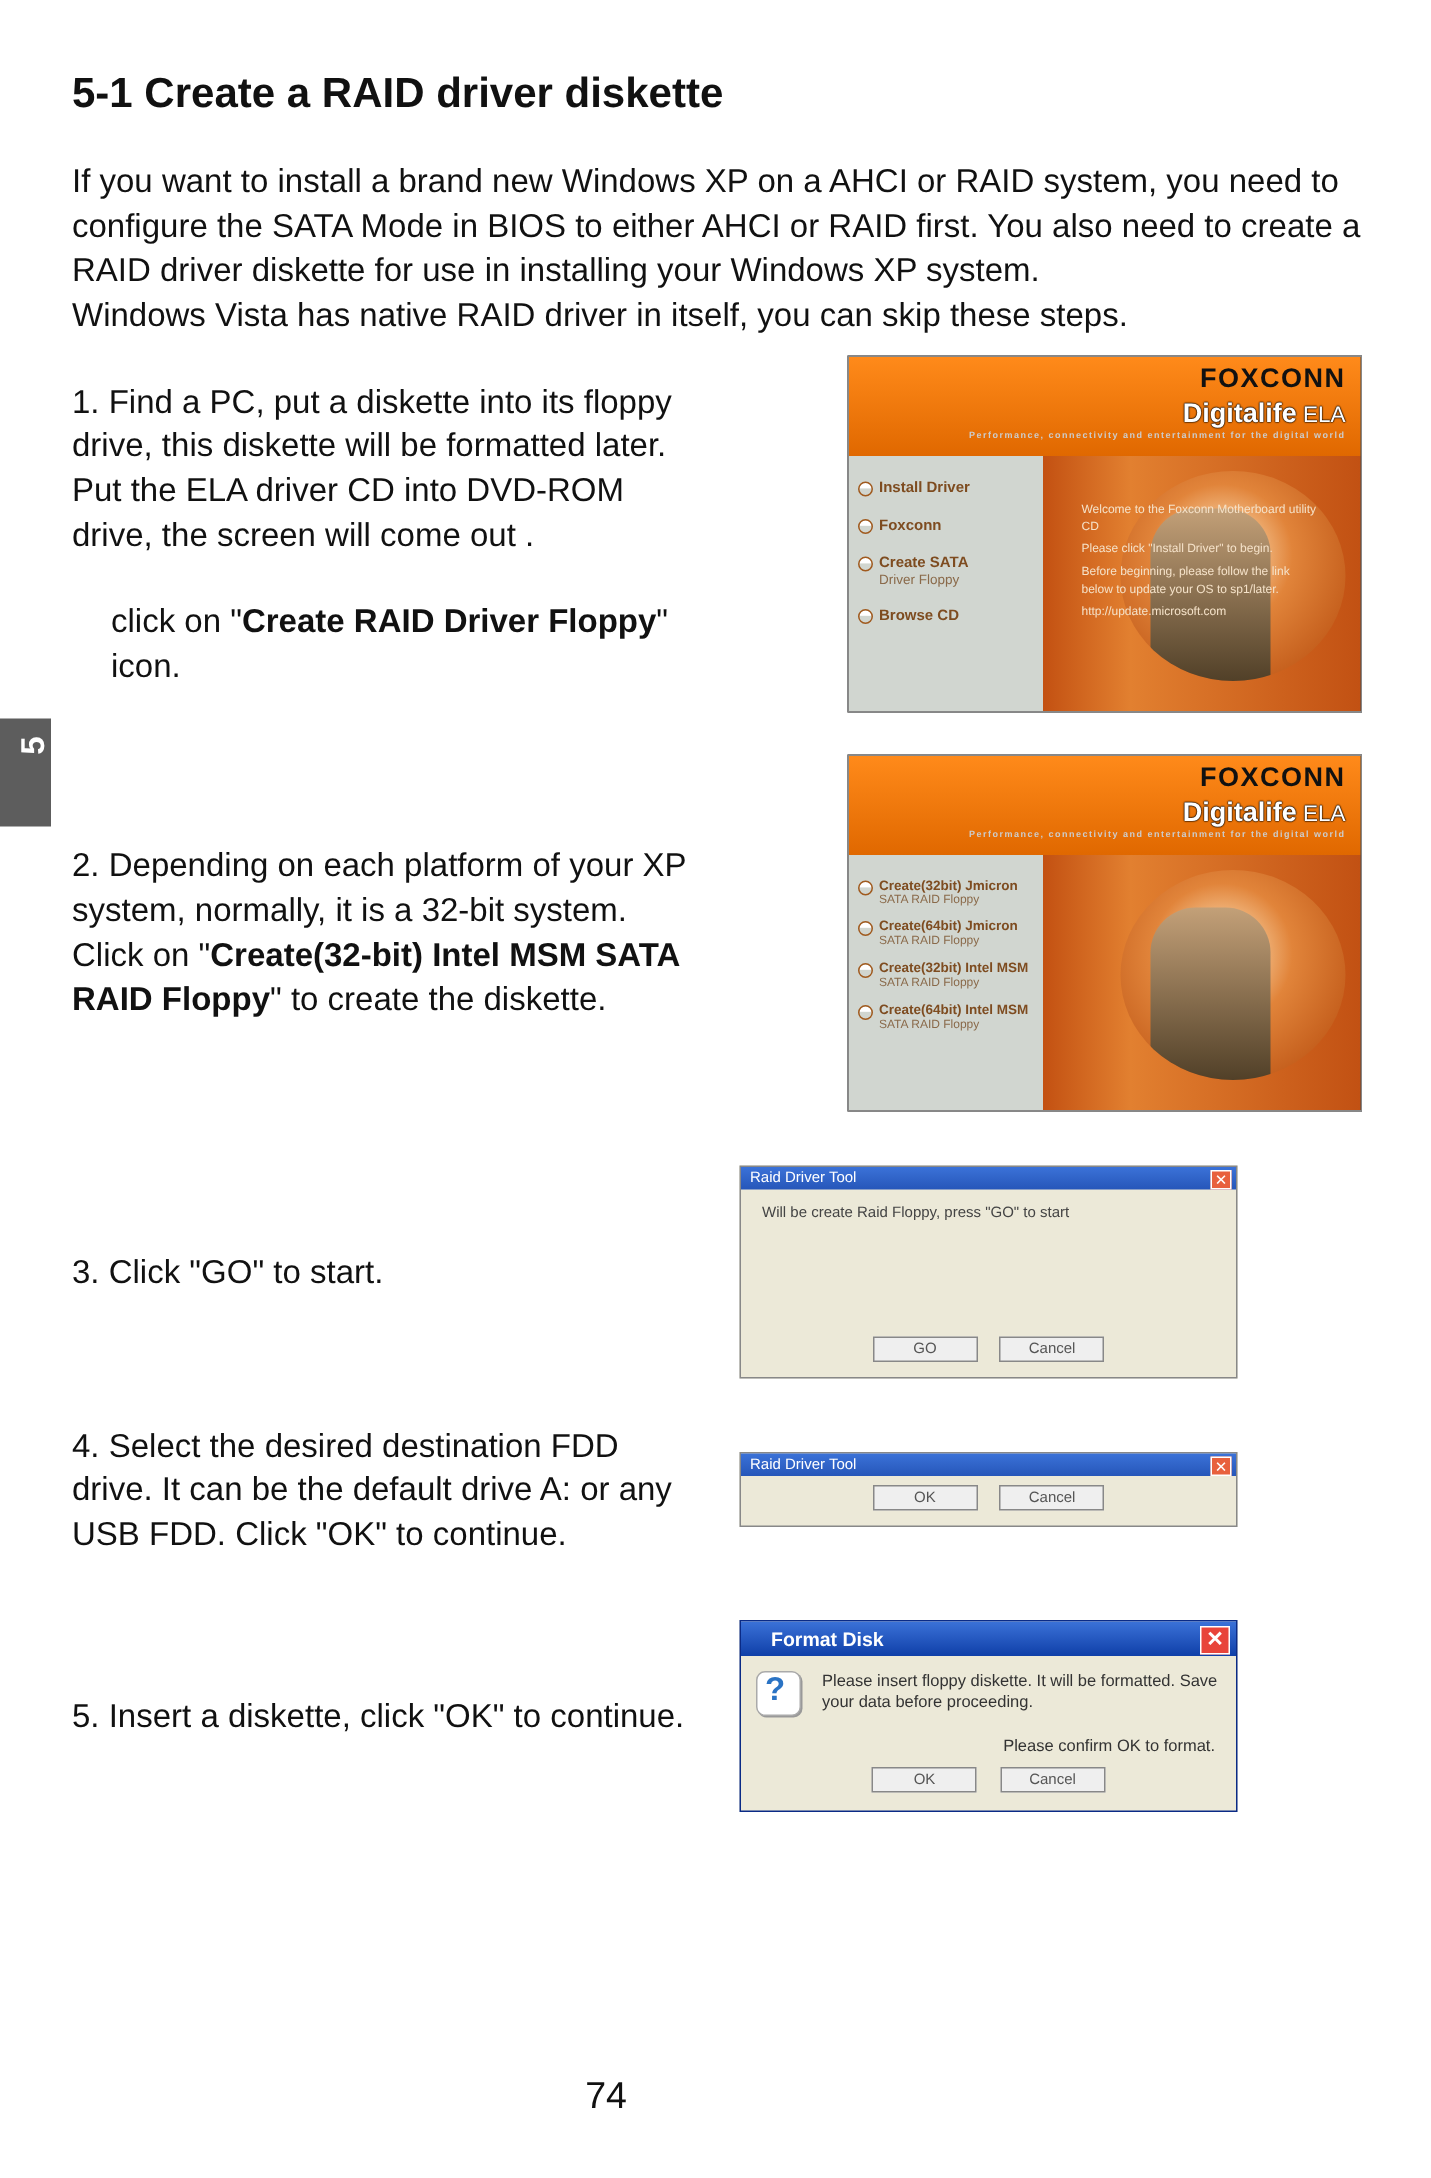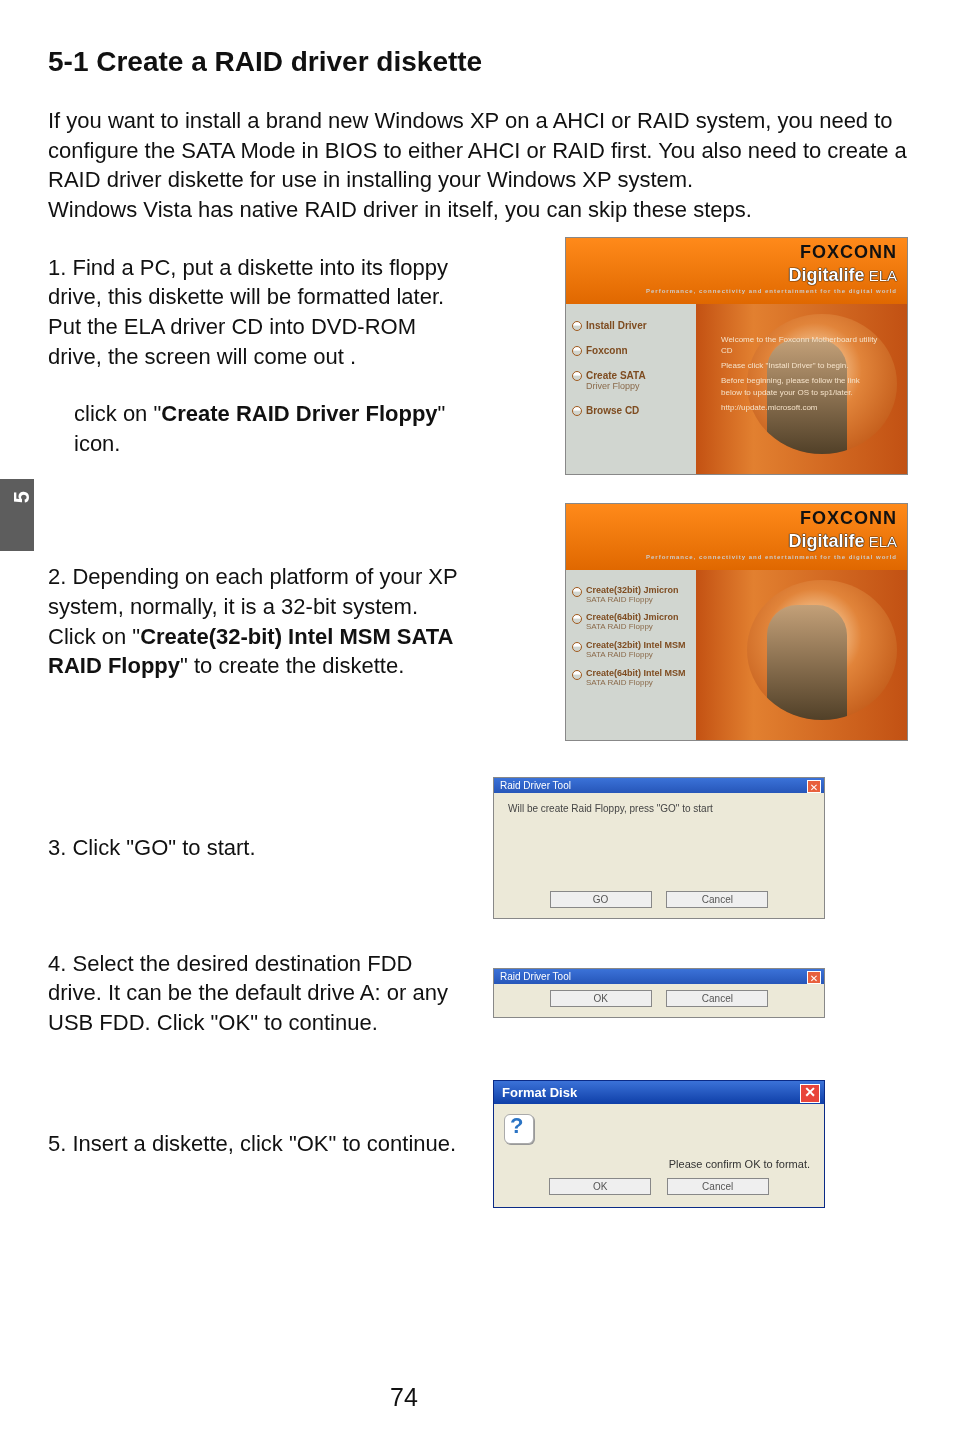--- a/index.html
+++ b/index.html
@@ -199,21 +199,21 @@
   .dlg-body {
     padding: 10px 14px 12px;
   }
   .dlg-btns {
     text-align: center;
     padding: 6px 0 10px;
   }
   .dlg-btn {
     display: inline-block;
     min-width: 52px;
-    padding: 2px 24px;
+    padding: 2px 8px;
     border: 1px solid #888;
     background: #efefef;
     font-size: 10px;
     margin: 0 6px;
     color: #555;
   }
   .dlg-select {
     display: inline-block;
     border: 1px solid #888;
     background: #fff;
@@ -237,21 +237,21 @@
     border: 1px solid #0a2a86;
     background: #ece9d8;
     font-size: 12px;
     color: #333;
   }
   .fmt-title {
     background: linear-gradient(#3b72d8, #0f3fa8);
     color: #fff;
     font-size: 13px;
     font-weight: bold;
-    padding: 4px 8px;
+    padding: 4px 20px;
     position: relative;
   }
   .fmt-close {
     position: absolute;
     right: 4px; top: 3px;
     width: 18px; height: 17px;
     background: #e8443a;
     border: 1px solid #fff;
     color: #fff;
     font-size: 14px;
@@ -430,20 +430,21 @@
       <div class="fmt">
         <div class="fmt-title">
           <span>Format Disk</span>
           <div class="fmt-close">✕</div>
         </div>
         <div class="fmt-body">
           <div class="fmt-icon">
             <div class="bubble"></div>
               <div class="q">?</div>
           </div>
+          <div class="fmt-msg">Please insert floppy diskette.  It will be formatted. Save your data before proceeding.</div>
         </div>
         <div class="fmt-confirm">Please confirm OK to format.</div>
         <div class="fmt-btns">
           <span class="dlg-btn">OK</span>
           <span class="dlg-btn">Cancel</span>
         </div>
       </div>
     </div>
   </div>
 

